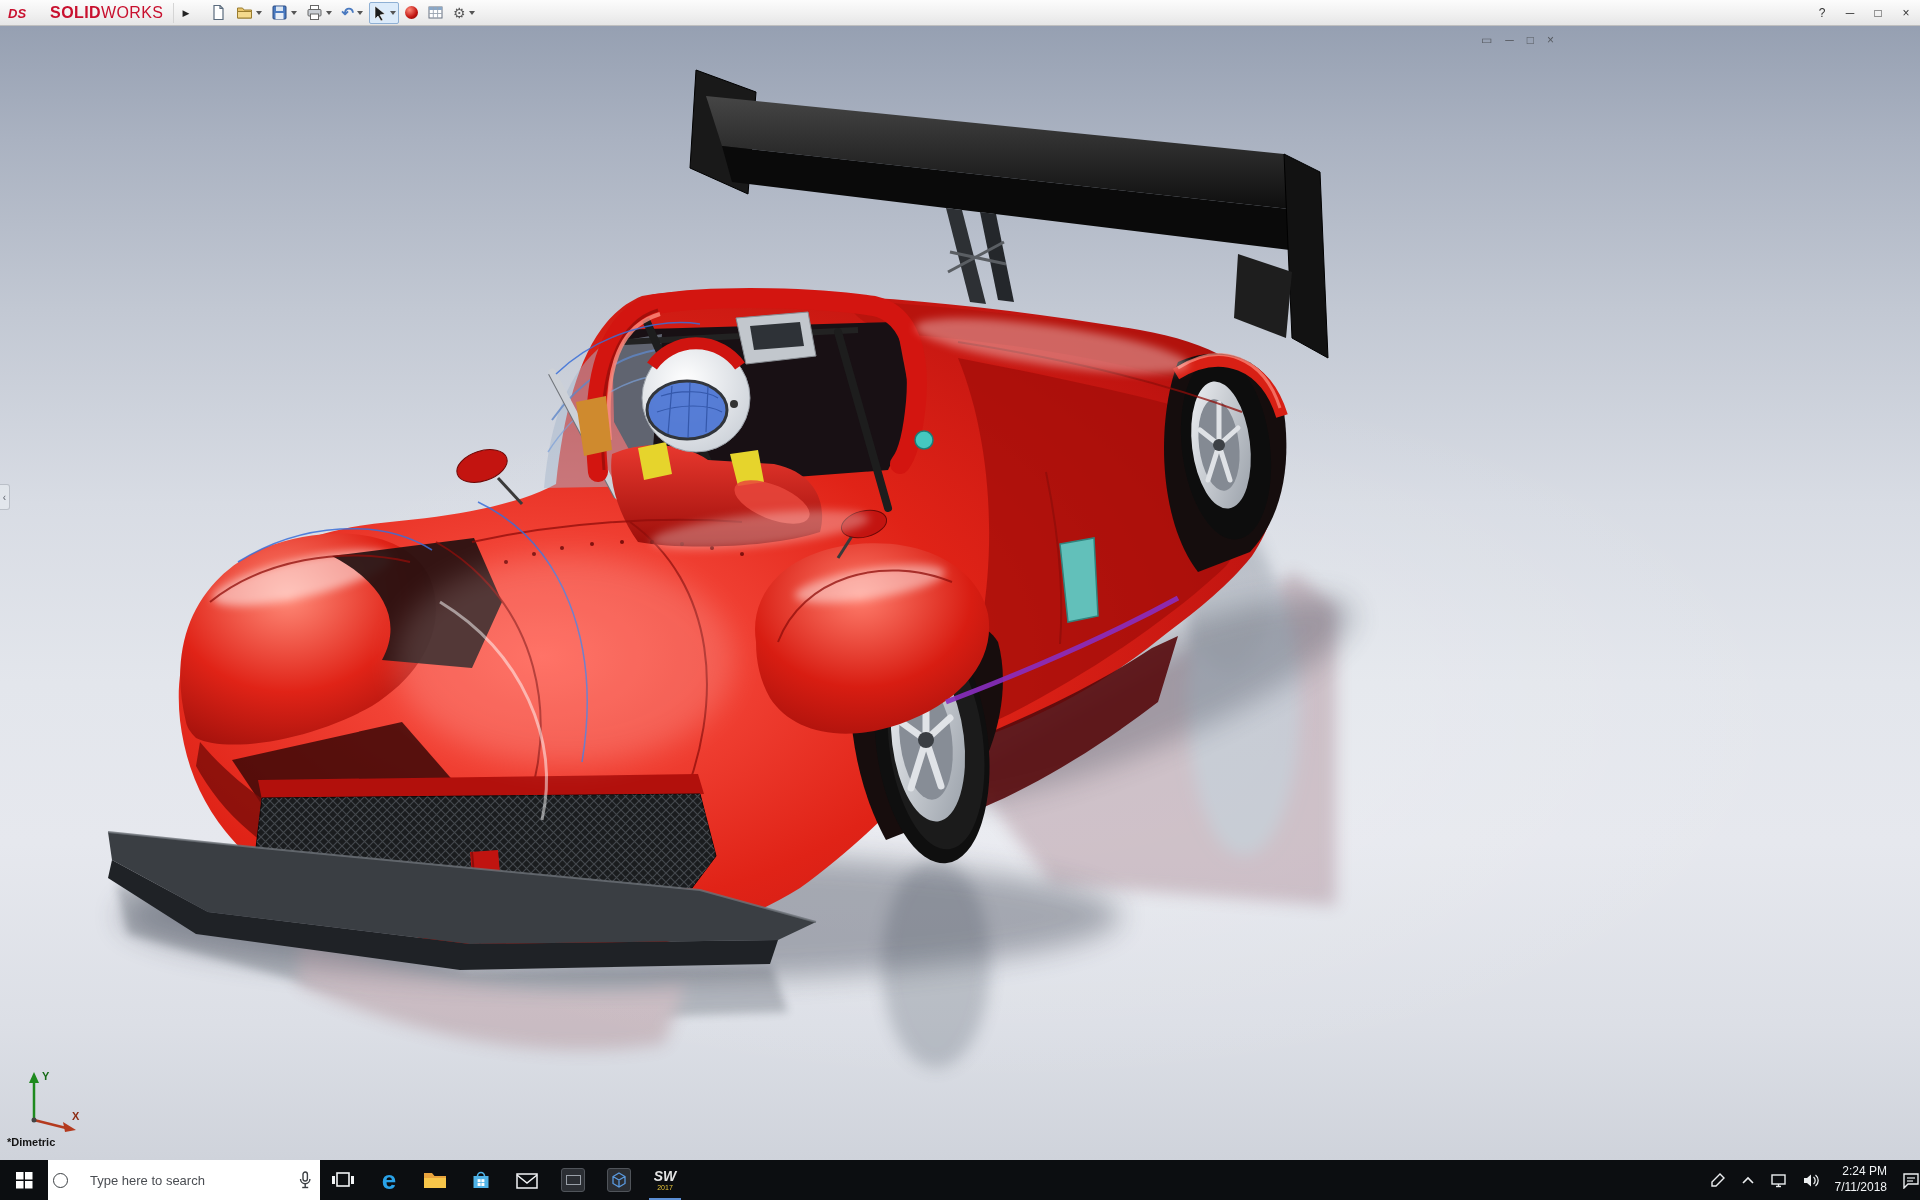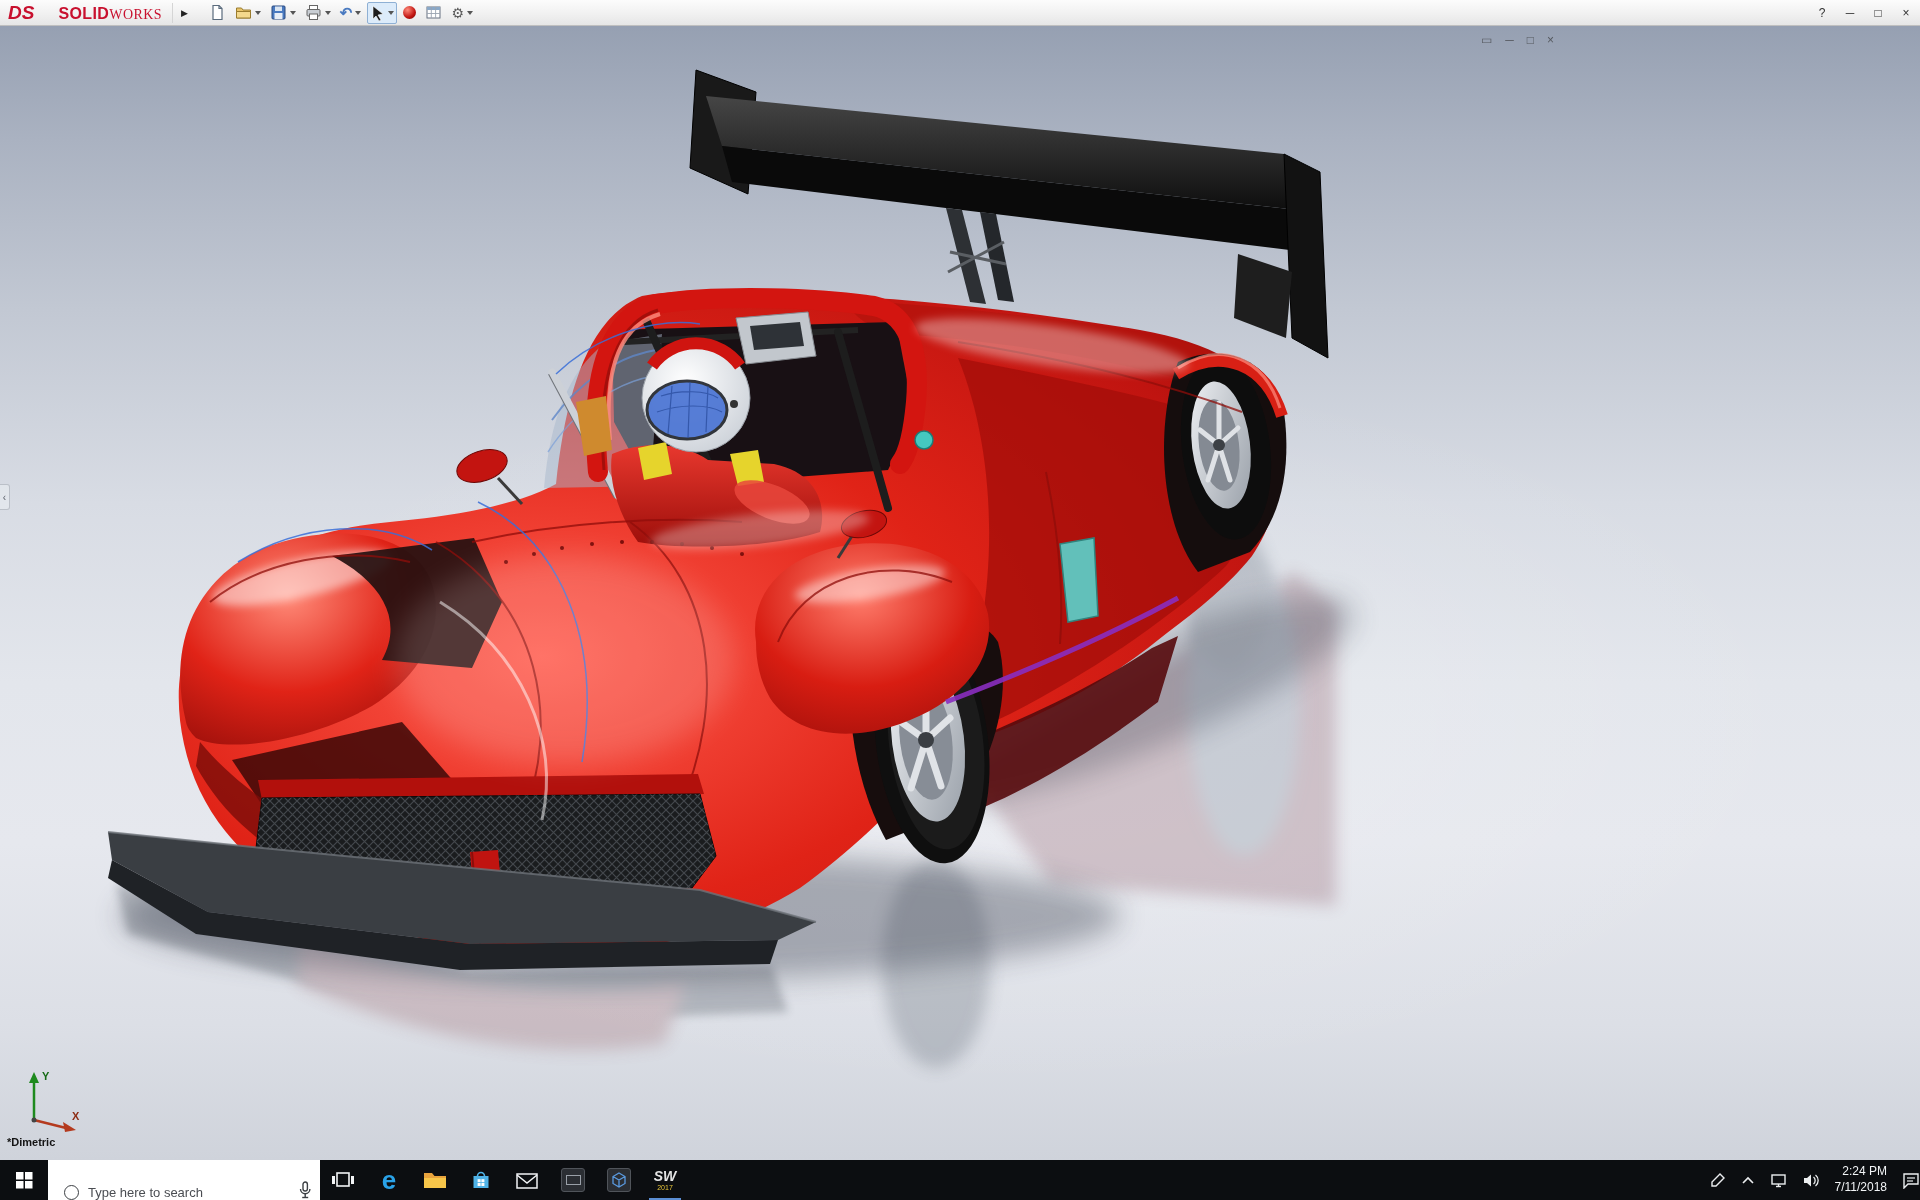--- a/index.html
+++ b/index.html
@@ -4,23 +4,23 @@
 <style>
   * { box-sizing: border-box; margin: 0; padding: 0; }
   html,body { width:1920px; height:1200px; overflow:hidden;
               font-family:"Liberation Sans", sans-serif; background:#000; }
 
   
   .titlebar { position:absolute; top:0; left:0; width:1920px; height:26px;
     background:linear-gradient(180deg,#fcfcfc 0%,#f1f1f1 55%,#e6e6e6 100%);
     border-bottom:1px solid #bfbfbf; display:flex; align-items:center; z-index:30; }
   .logo { display:flex; align-items:baseline; margin-left:8px; cursor:default; }
-  .logo-ds { color:#c8102e; font-weight:bold; font-style:italic; font-size:19px; margin-right:4px; }
+  .logo-ds { color:#c8102e; font-weight:bold; font-style:italic; font-size:13px; margin-right:4px; }
   .logo-solid { color:#c8102e; font-weight:bold; font-size:16px; letter-spacing:.4px;margin-left:20px; }
-  .logo-works { color:#c8102e; font-weight:normal; font-size:14px; letter-spacing:.4px;font-family:Liberation Serif, serif; }
+  .logo-works { color:#c8102e; font-weight:normal; font-size:16px; letter-spacing:.4px; }
   .flyout-btn { margin-left:10px; width:16px; height:20px; display:flex; align-items:center;
     justify-content:center; font-size:9px; color:#222; border-left:1px solid #d5d5d5; padding-left:8px; }
   .tb-icons { display:flex; align-items:center; margin-left:18px; gap:3px; }
   .tb-btn { height:22px; padding:0 2px; display:flex; align-items:center; gap:1px;
     border:1px solid transparent; border-radius:2px; }
   .tb-btn.active { background:#dcebfa; border-color:#8fb0d4; }
   .caret { width:0; height:0; border-left:3px solid transparent; border-right:3px solid transparent;
     border-top:4px solid #555; margin-left:2px; }
   .glyph-undo { color:#4a7ac0; font-size:15px; font-weight:bold; line-height:1; }
   .glyph-gear { color:#5a5a5a; font-size:14px; line-height:1; }
@@ -46,21 +46,21 @@
     background:rgba(235,238,242,.55); border:1px solid rgba(150,156,166,.5); border-left:none;
     border-radius:0 3px 3px 0; display:flex; align-items:center; justify-content:center;
     font-size:10px; color:#5a5f68; }
   .view-label { position:absolute; left:7px; bottom:12px; font-size:11px; font-weight:600; color:#141414; }
   .triad { position:absolute; left:10px; bottom:22px; }
 
   
   .taskbar { position:absolute; bottom:0; left:0; width:1920px; height:40px;
     background:#0c0e11; display:flex; align-items:stretch; z-index:40; }
   .start-btn { width:48px; display:flex; align-items:center; justify-content:center; }
-  .search-box { width:272px; background:#ffffff; display:flex; align-items:flex-end; padding:0 8px 0 16px; gap:9px; }
+  .search-box { width:272px; background:#ffffff; display:flex; align-items:center; padding:0 8px 0 5px; gap:22px; }
   .cortana-ring { width:15px; height:15px; border:1.6px solid #3c4044; border-radius:50%; flex:none; }
   .search-input { flex:1; border:none; outline:none; font-size:13px; color:#3a3d42;
     font-family:"Liberation Sans",sans-serif; background:transparent; }
   .search-input::placeholder { color:#4a4d52; opacity:1; }
   .tb-app { width:46px; display:flex; align-items:center; justify-content:center; position:relative; }
   .edge-e { color:#2aa2e8; font-size:26px; font-weight:bold; line-height:1; }
   .dark-tile { width:24px; height:24px; background:#2b2e33; border:1px solid #50545a; border-radius:3px;
     display:flex; align-items:center; justify-content:center; }
   .dark-tile .inner-frame { width:15px; height:10px; border:1.4px solid #9aa0a8; }
   .sw-tile { display:flex; flex-direction:column; align-items:center; line-height:1; }

